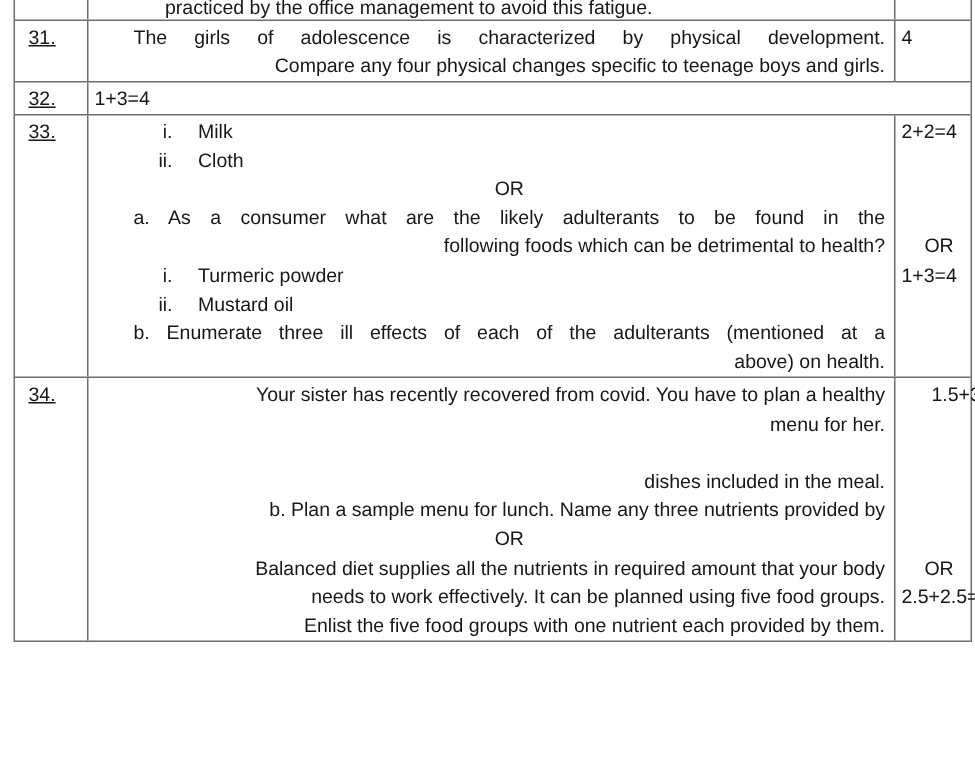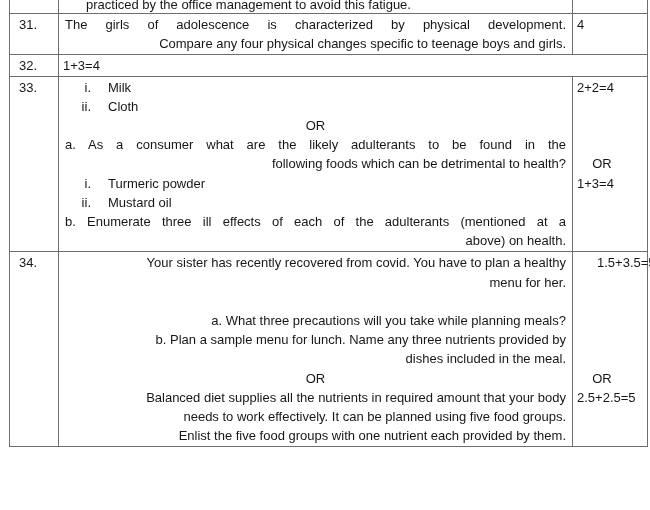--- a/index.html
+++ b/index.html
@@ -24,25 +24,27 @@
     width:639px;
     border-left:1px solid var(--border);
     border-right:1px solid var(--border);
   }
   .row{display:flex;border-bottom:1px solid var(--border);}
   .cell{flex:none;}
   .cell.num{
     width:49px;
     border-right:1px solid var(--border);
     padding:1px 4px 0 9px;
+    text-decoration:underline;
   }
   .cell.q{
     width:514px;
     border-right:1px solid var(--border);
     padding:1px 6px 1px 6px;
+    margin-left:24px;
   }
   .cell.m{
     width:74px;
     position:relative;
     padding-top:1px;
   }
   .line{min-height:var(--lh);}
   .line.left{text-align:right;white-space:nowrap;overflow:hidden;}
   .line.just{text-align:justify;text-align-last:justify;}
   .line.or{text-align:center;}
@@ -121,23 +123,22 @@
             <div class="mark mc" style="top: 77.8px;">OR</div>
             <div class="mark" style="top: 97px;">1+3=4</div>
           </div>
         </div>
         <div class="row">
           <div class="cell num">34.</div>
           <div class="cell q">
             <div class="line left">Your sister has recently recovered from covid. You have to plan a healthy</div>
             <div class="line left">menu for her.</div>
             <div class="line blank"></div>
-            <div class="line left">a. What three precautions will you take while planning meals?</div>
+            <div class="line left">dishes included in the meal.</div>
             <div class="line left">b. Plan a sample menu for lunch. Name any three nutrients provided by</div>
-            <div class="line left">dishes included in the meal.</div>
             <div class="line or">OR</div>
             <div class="line left">Balanced diet supplies all the nutrients in required amount that your body</div>
             <div class="line left">needs to work effectively. It can be planned using five food groups.</div>
             <div class="line left">Enlist the five food groups with one nutrient each provided by them.</div>
           </div>
           <div class="cell m">
             <div class="mark" style="top: 1px; margin-left: 20px;">1.5+3.5=5</div>
             <div class="mark mc" style="top: 116.2px;">OR</div>
             <div class="mark" style="top: 135.4px;">2.5+2.5=5</div>
           </div>

